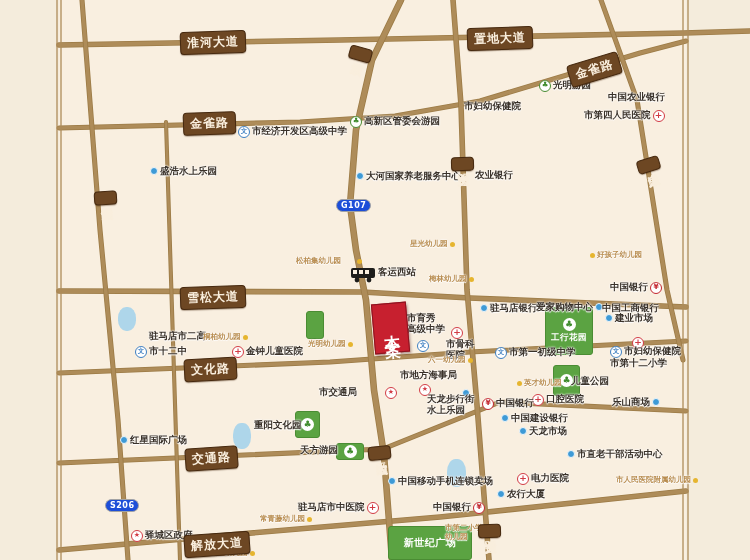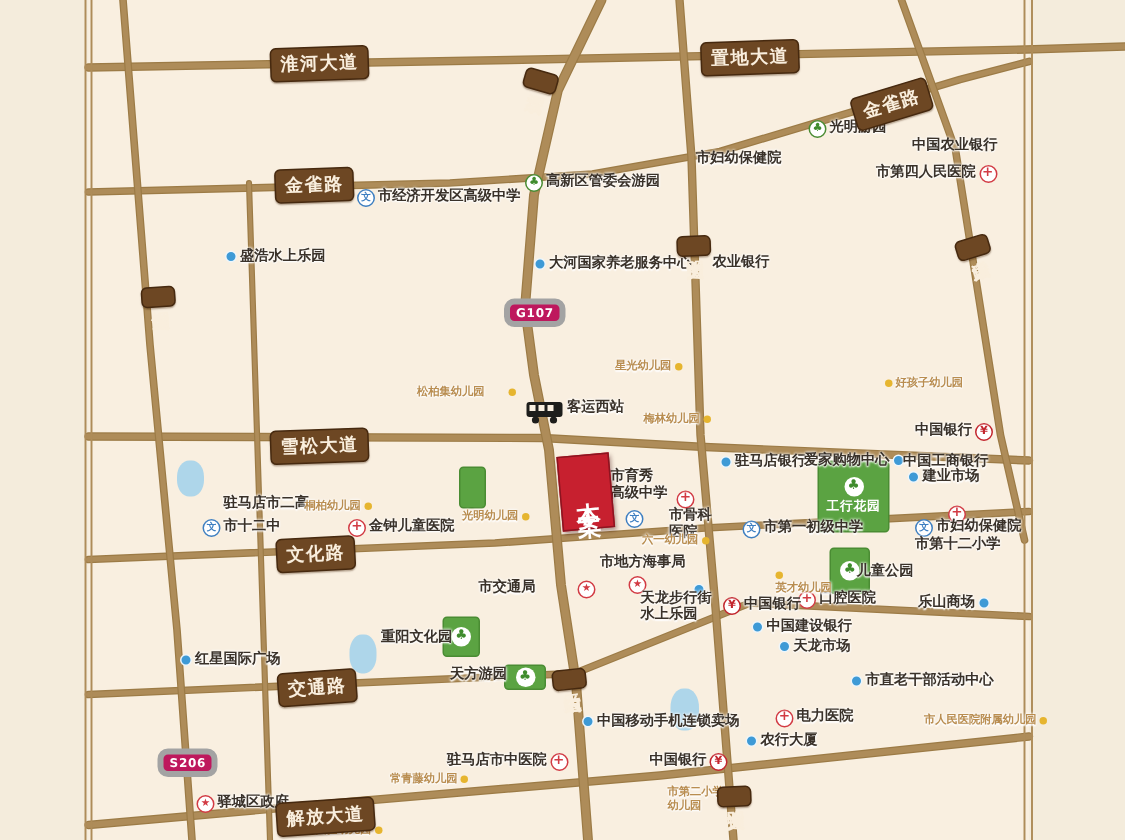--- a/index.html
+++ b/index.html
@@ -11,22 +11,22 @@
   .park{position:absolute;background:#5ba342;border:1px solid #4a8c33;border-radius:3px;z-index:3;
     display:flex;flex-direction:column;align-items:center;justify-content:center;gap:1px;box-sizing:border-box}
   .pk-ic{width:13px;height:13px;border-radius:50%;background:#fff;color:#3f8c2d;
     font-size:9px;line-height:13px;text-align:center;flex:none}
   .pk-lb{color:#fff;font-size:8.5px;font-weight:bold;letter-spacing:.5px;white-space:nowrap}
   .pk-lb.big{font-size:10px}
   .badge{position:absolute;z-index:5;background:#6d4723;color:#f9eedd;font-size:12px;font-weight:bold;
     padding:2px 6px;border-radius:4px;border:1px solid #46290f;letter-spacing:1px;white-space:nowrap;
     box-shadow:0 1px 1px rgba(60,30,0,.35);transform-origin:center center}
   .badge.v{writing-mode:vertical-rl;letter-spacing:0;padding:6px 2px}
-  .route{position:absolute;z-index:5;background:#be185d;color:#fff;font-size:8px;font-weight:bold;
-    padding:1px 4px;border-radius:7px;border:4px solid #a3a3a3;letter-spacing:.5px}
+  .route{position:absolute;z-index:5;background:#1d4ed8;color:#fff;font-size:8px;font-weight:bold;
+    padding:1px 4px;border-radius:7px;border:1px solid #a3a3a3;letter-spacing:.5px}
   .site{position:absolute;z-index:6;background:#c7202f;border:1px solid #8c1420;color:#fff;
     writing-mode:vertical-rl;font-size:16px;font-weight:bold;letter-spacing:6px;
     display:flex;align-items:center;justify-content:center;box-shadow:1px 2px 3px rgba(60,10,10,.4)}
   .poi{position:absolute;z-index:4;display:flex;align-items:flex-start;gap:2px;
     font-size:9.5px;font-weight:bold;color:#3a322a;line-height:1.15;white-space:pre;
     text-shadow:0 0 2px #fff,0 0 2px #fff,0 1px 1px #fff}
   .poi.kg{font-size:7.5px;color:#b98d50}
   .ic{flex:none;display:inline-block;box-sizing:border-box}
   .ic.dot{width:8px;height:8px;border-radius:50%;background:#3e9ad6;border:1px solid #eef6fb;margin-top:1px}
   .ic.kgdot{width:5px;height:5px;border-radius:50%;background:#e6b52f;margin-top:2px}
@@ -81,20 +81,23 @@
     </div>
     <div class="park" style="left: 553px; top: 365px; width: 27px; height: 31px;">
       <span class="pk-ic">♣</span>
     </div>
     <div class="park" style="left: 295px; top: 411px; width: 25px; height: 27px;">
       <span class="pk-ic">♣</span>
     </div>
     <div class="park" style="left: 336px; top: 443px; width: 28px; height: 17px;">
       <span class="pk-ic">♣</span>
     </div>
+    <div class="park" style="left: 388px; top: 526px; width: 84px; height: 34px;">
+      <span class="pk-lb big">新世纪广场</span>
+    </div>
     <div class="park" style="left: 306px; top: 311px; width: 18px; height: 28px;"></div>
     <div class="badge" style="left: 180px; top: 31px; transform: rotate(-2deg);">淮河大道</div>
     <div class="badge" style="left: 467px; top: 27px; transform: rotate(-2deg);">置地大道</div>
     <div class="badge" style="left: 183px; top: 112px; transform: rotate(-2deg);">金雀路</div>
     <div class="badge" style="left: 568px; top: 58px; transform: rotate(-17deg);">金雀路</div>
     <div class="badge" style="left: 180px; top: 286px; transform: rotate(-2deg);">雪松大道</div>
     <div class="badge" style="left: 184px; top: 358px; transform: rotate(-3deg);">文化路</div>
     <div class="badge" style="left: 185px; top: 447px; transform: rotate(-4deg);">交通路</div>
     <div class="badge" style="left: 184px; top: 533px; transform: rotate(-4deg);">解放大道</div>
     <div class="badge v" style="left: 349px; top: 47px; transform: rotate(16deg);">京深线</div>
@@ -108,21 +111,21 @@
     <div class="site" style="left: 373px; top: 303px; width: 33px; height: 48px; transform: rotate(-5deg);">本案</div>
     <div class="poi" style="left: 238px; top: 126px;"><span class="ic cir sch">文</span><span>市经济开发区高级中学</span></div>
     <div class="poi" style="left: 350px; top: 116px;"><span class="ic cir parkc">♣</span><span>高新区管委会游园</span></div>
     <div class="poi" style="left: 464px; top: 101px;"><span>市妇幼保健院</span></div>
     <div class="poi" style="left: 539px; top: 80px;"><span class="ic cir parkc">♣</span><span>光明游园</span></div>
     <div class="poi" style="left: 608px; top: 92px;"><span>中国农业银行</span></div>
     <div class="poi" style="left: 584px; top: 110px;"><span>市第四人民医院</span><span class="ic cir hosp">+</span></div>
     <div class="poi" style="left: 150px; top: 166px;"><span class="ic dot"></span><span>盛浩水上乐园</span></div>
     <div class="poi" style="left: 356px; top: 171px;"><span class="ic dot"></span><span>大河国家养老服务中心</span></div>
     <div class="poi" style="left: 475px; top: 170px;"><span>农业银行</span></div>
-    <div class="poi kg" style="left: 278px; top: 257px; gap: 16px;"><span>松柏集幼儿园</span><span class="ic kgdot"></span></div>
+    <div class="poi kg" style="left: 296px; top: 257px; gap: 16px;"><span>松柏集幼儿园</span><span class="ic kgdot"></span></div>
     <div class="poi kg" style="left: 410px; top: 240px;"><span>星光幼儿园</span><span class="ic kgdot"></span></div>
     <div class="poi kg" style="left: 590px; top: 251px;"><span class="ic kgdot"></span><span>好孩子幼儿园</span></div>
     <div class="poi" style="left: 350px; top: 267px;"><span class="ic bus"><svg width="26" height="16" viewBox="0 0 26 16">
           <rect x="1" y="1" width="24" height="10" rx="2" fill="#1d1d1b"></rect>
           <rect x="3" y="3" width="4" height="4" fill="#f9efe0"></rect>
           <rect x="9" y="3" width="4" height="4" fill="#f9efe0"></rect>
           <rect x="15" y="3" width="4" height="4" fill="#f9efe0"></rect>
           <circle cx="7" cy="13" r="2.4" fill="#1d1d1b"></circle>
           <circle cx="19" cy="13" r="2.4" fill="#1d1d1b"></circle>
         </svg></span><span>客运西站</span></div>
@@ -157,21 +160,21 @@
     <div class="poi kg" style="left: 616px; top: 476px;"><span>市人民医院附属幼儿园</span><span class="ic kgdot"></span></div>
     <div class="poi" style="left: 497px; top: 489px; justify-content: flex-end;"><span class="ic dot"></span><span>农行大厦</span></div>
     <div class="poi" style="left: 400px; top: 370px;"><span>市地方海事局</span></div>
     <div class="poi" style="left: 419px; top: 384px;"><span class="ic cir gov">★</span></div>
     <div class="poi" style="left: 319px; top: 387px; gap: 28px;"><span>市交通局</span><span class="ic cir gov">★</span></div>
     <div class="poi" style="left: 462px; top: 388px;"><span class="ic dot"></span></div>
     <div class="poi" style="left: 427px; top: 394px;"><span>天龙步行街
 水上乐园</span></div>
     <div class="poi kg" style="left: 428px; top: 356px; justify-content: flex-end;"><span>六一幼儿园</span><span class="ic kgdot"></span></div>
     <div class="poi kg" style="left: 308px; top: 340px; font-family: Liberation Serif, serif;"><span>光明幼儿园</span><span class="ic kgdot"></span></div>
-    <div class="poi kg" style="left: 517px; top: 379px; flex-direction: column;"><span class="ic kgdot"></span><span>英才幼儿园</span></div>
+    <div class="poi kg" style="left: 517px; top: 379px;"><span class="ic kgdot"></span><span>英才幼儿园</span></div>
     <div class="poi" style="left: 254px; top: 420px;"><span>重阳文化园</span></div>
     <div class="poi" style="left: 300px; top: 445px;"><span>天方游园</span></div>
     <div class="poi" style="left: 120px; top: 435px;"><span class="ic dot"></span><span>红星国际广场</span></div>
     <div class="poi" style="left: 131px; top: 530px;"><span class="ic cir gov">★</span><span>驿城区政府</span></div>
     <div class="poi" style="left: 298px; top: 502px;"><span>驻马店市中医院</span><span class="ic cir hosp">+</span></div>
     <div class="poi" style="left: 388px; top: 476px;"><span class="ic dot"></span><span>中国移动手机连锁卖场</span></div>
     <div class="poi" style="left: 433px; top: 502px;"><span>中国银行</span><span class="ic cir bank">¥</span></div>
     <div class="poi kg" style="left: 445px; top: 524px;"><span>市第二小学
 幼儿园</span></div>
     <div class="poi kg" style="left: 260px; top: 515px;"><span>常青藤幼儿园</span><span class="ic kgdot"></span></div>

